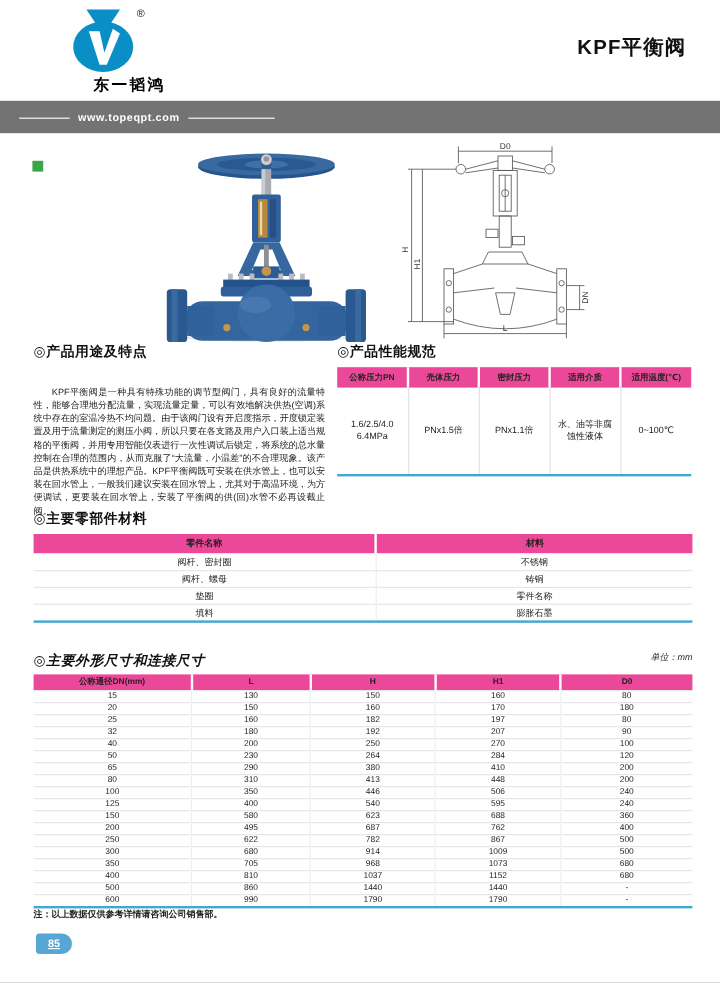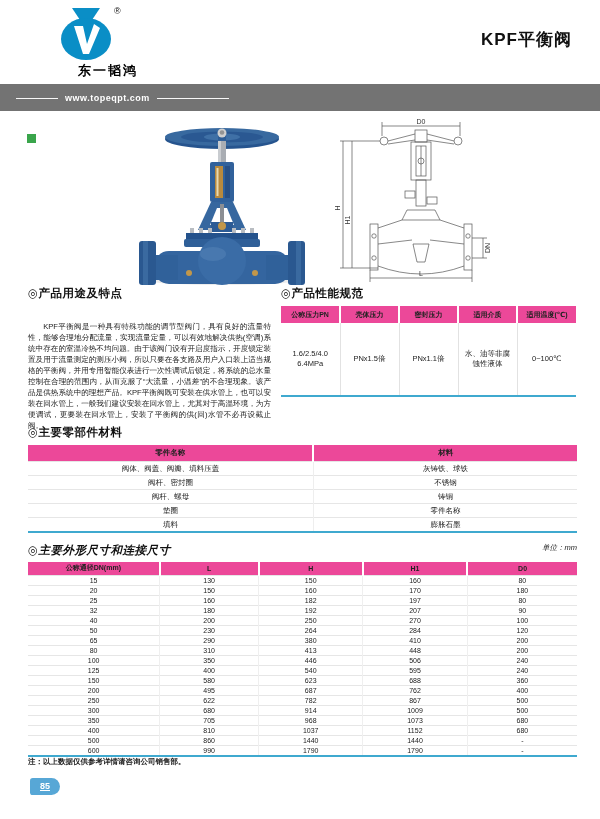--- a/index.html
+++ b/index.html
@@ -239,24 +239,20 @@
     <div class="accent-bottom">
       <table>
         <thead>
             <tr>
               <th>零件名称</th>
               <th>材料</th>
             </tr>
           </thead>
         <tbody>
             <tr>
-              <td>阀体、阀盖、阀瓣、填料压盖</td>
-              <td>灰铸铁、球铁</td>
-            </tr>
-            <tr>
               <td>阀杆、密封圈</td>
               <td>不锈钢</td>
             </tr>
             <tr>
               <td>阀杆、螺母</td>
               <td>铸铜</td>
             </tr>
             <tr>
               <td>垫圈</td>
               <td>零件名称</td>

